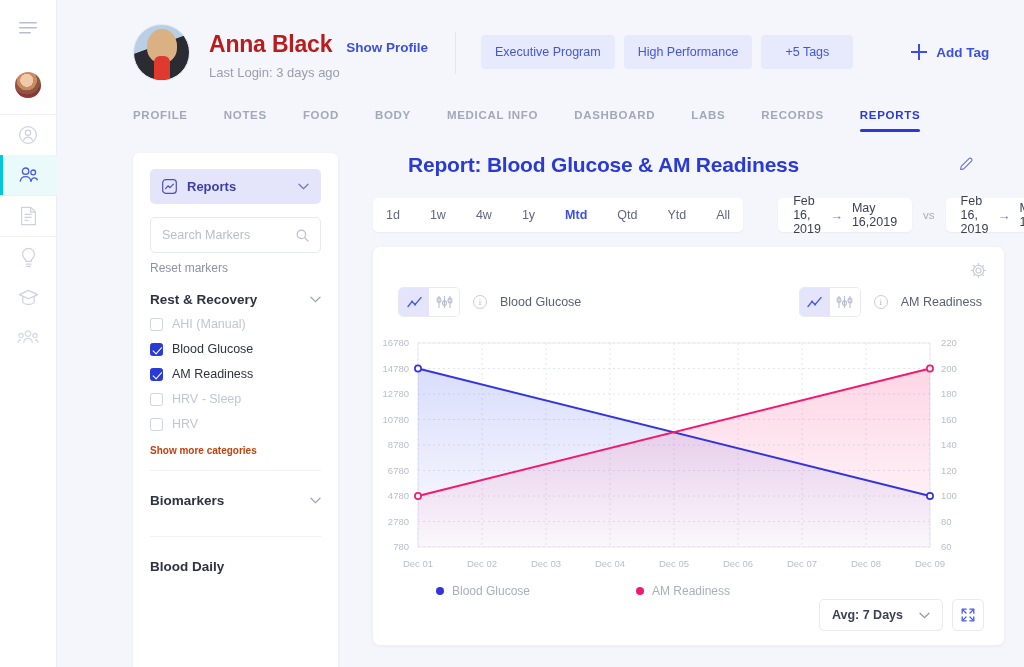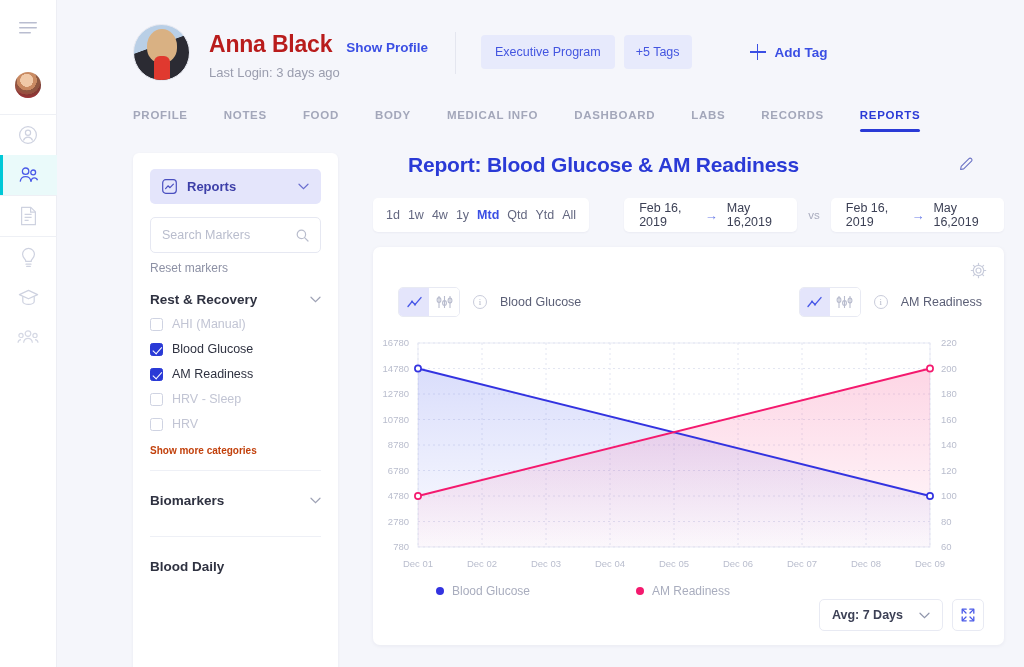--- a/index.html
+++ b/index.html
@@ -72,21 +72,21 @@
   .show-profile { font-size: 13.5px; font-weight: 700; color: #3b4fe4; cursor: pointer; }
   .last-login { font-size: 13px; color: #9a9dae; margin-top: 7px; }
 
   .hdr-div { width: 1px; height: 42px; background: #e4e6ef; margin: 8px 0 0 27px; }
 
   .tags { display: flex; align-items: center; gap: 9px; margin: 11px 0 0 25px; }
   .tag {
     background: #e7eafc; color: #4355e0; border-radius: 4px;
     font-size: 12.5px; padding: 10px 14px; white-space: nowrap; cursor: pointer;
   }
-  .tag.sm { padding: 10px 12px; }
+  .tag.sm { padding: 10px 24px; }
   .add-tag {
     display: flex; align-items: center; gap: 9px; margin-left: 49px;
     color: #3b4fe4; font-size: 13.5px; font-weight: 700; cursor: pointer;
   }
   .plus {
     width: 16px; height: 16px; position: relative; flex: 0 0 16px;
   }
   .plus::before, .plus::after {
     content: ""; position: absolute; background: #3b4fe4;
   }
@@ -168,21 +168,21 @@
   .content { flex: 1; padding-left: 35px; padding-right: 20px; min-width: 0; }
   .rpt-title-row { display: flex; align-items: center; }
   .rpt-title {
     font-size: 21px; font-weight: 700; color: #2a3ad6; letter-spacing: -.2px; margin-left: 35px;
   }
   .pencil { margin-left: auto; margin-right: 30px; cursor: pointer; }
 
   .ctrl-row { display: flex; align-items: center; margin-top: 21px; }
   .ranges {
     background: #fff; border-radius: 5px; height: 34px; display: flex;
-    align-items: center; padding: 0 13px; gap: 8px;
+    align-items: center; padding: 0 13px; gap: 30px;
     box-shadow: 0 1px 2px rgba(30,40,90,.05);
   }
   .rg { font-size: 12.5px; color: #636780; cursor: pointer; }
   .rg.active { color: #3b4fe4; font-weight: 700; }
   .dates {
     background: #fff; border-radius: 5px; height: 34px; display: flex;
     align-items: center; gap: 9px; padding: 0 15px; font-size: 12.5px;
     color: #3c4055; margin-left: 35px; cursor: pointer;
     box-shadow: 0 1px 2px rgba(30,40,90,.05);
   }
@@ -312,20 +312,21 @@
     <div class="hdr-id">
       <div class="name-row">
         <div class="uname">Anna Black</div>
         <div class="show-profile">Show Profile</div>
       </div>
       <div class="last-login">Last Login: 3 days ago</div>
     </div>
     <div class="hdr-div"></div>
     <div class="tags">
       <div class="tag">Executive Program</div>
+      <div class="tag">High Performance</div>
       <div class="tag sm">+5 Tags</div>
       <div class="add-tag">
         <span class="plus"></span>
         <span>Add Tag</span>
       </div>
     </div>
   </div>
 
   <div class="tabs">
     <div class="tab">PROFILE</div>

